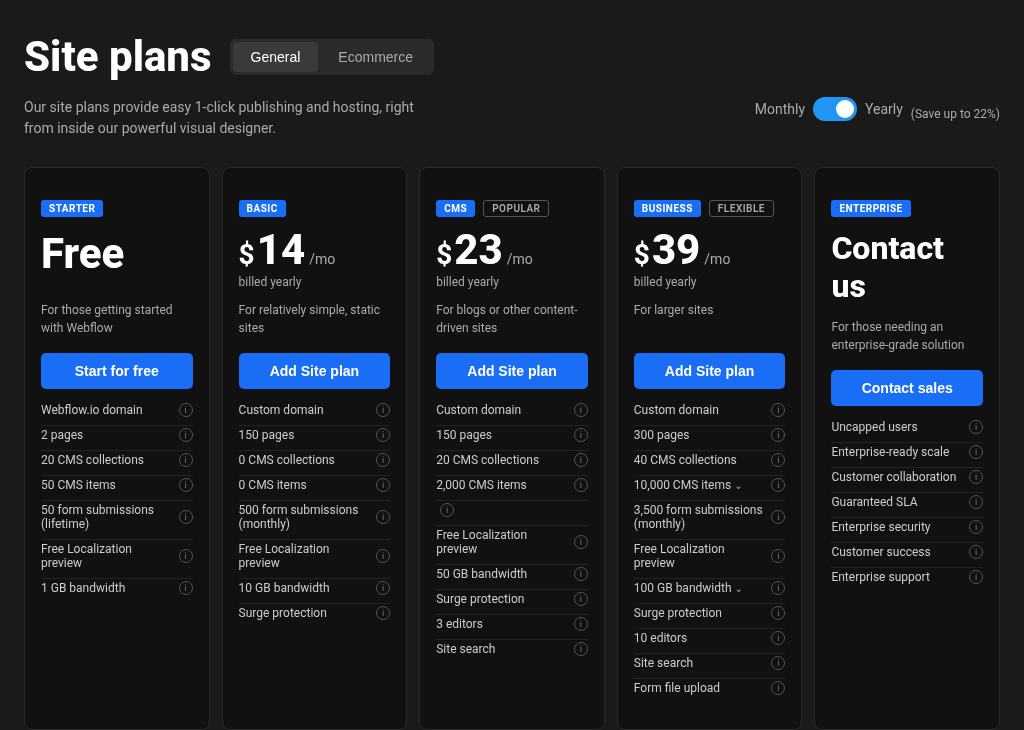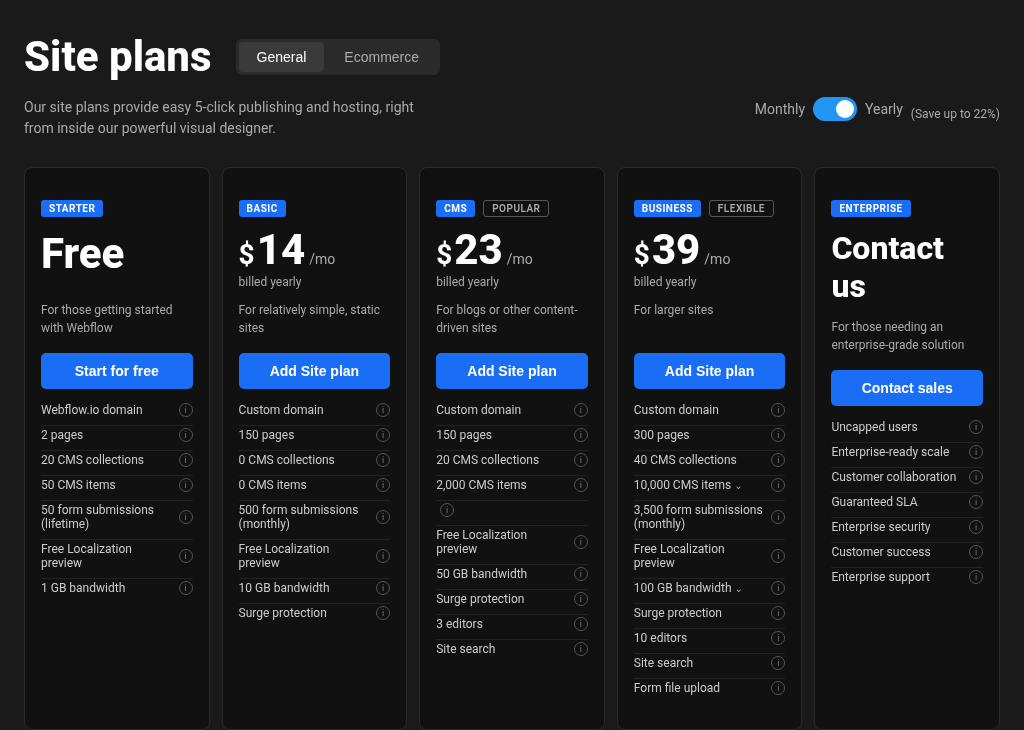--- a/index.html
+++ b/index.html
@@ -8,21 +8,21 @@
       color: #fff;
       font-family: -apple-system, BlinkMacSystemFont, 'Segoe UI', Roboto, sans-serif;
       padding: 32px 24px;
       min-height: 730px;
     }
 
     
     .header {
       display: flex;
       align-items: center;
-      gap: 24px;
+      gap: 18px;
       margin-bottom: 16px;
     }
     .page-title {
       font-size: 42px;
       font-weight: 800;
       color: #fff;
     }
     .tab-group {
       display: flex;
       background: #2a2a2a;
@@ -248,21 +248,21 @@
 
 <div class="header">
   <h1 class="page-title">Site plans</h1>
   <div class="tab-group">
     <button class="tab active">General</button>
     <button class="tab">Ecommerce</button>
   </div>
 </div>
 
 <div class="subtitle-row">
-  <p class="subtitle">Our site plans provide easy 5-click publishing and hosting, right from inside our powerful visual designer.</p>
+  <p class="subtitle">Our site plans provide easy 1-click publishing and hosting, right from inside our powerful visual designer.</p>
   <div class="billing-toggle">
     <div class="billing-toggle-row">
       <span class="toggle-label">Monthly</span>
       <div class="toggle-switch"></div>
       <span class="toggle-label">Yearly</span>
     </div>
     <span class="save-text">(Save up to 22%)</span>
   </div>
 </div>
 

